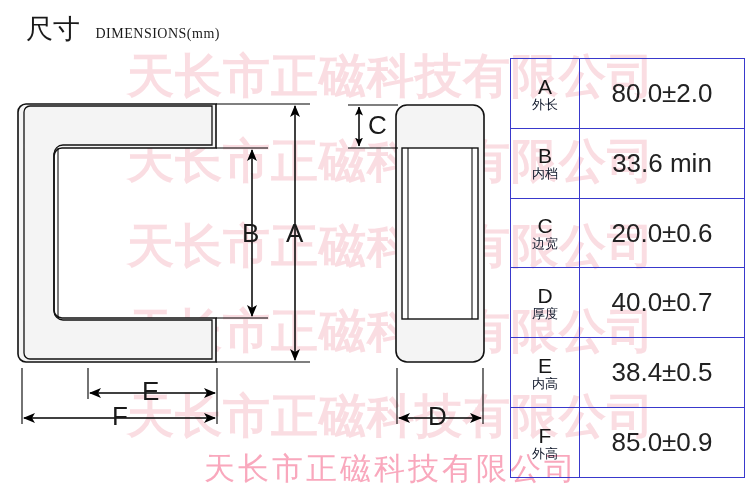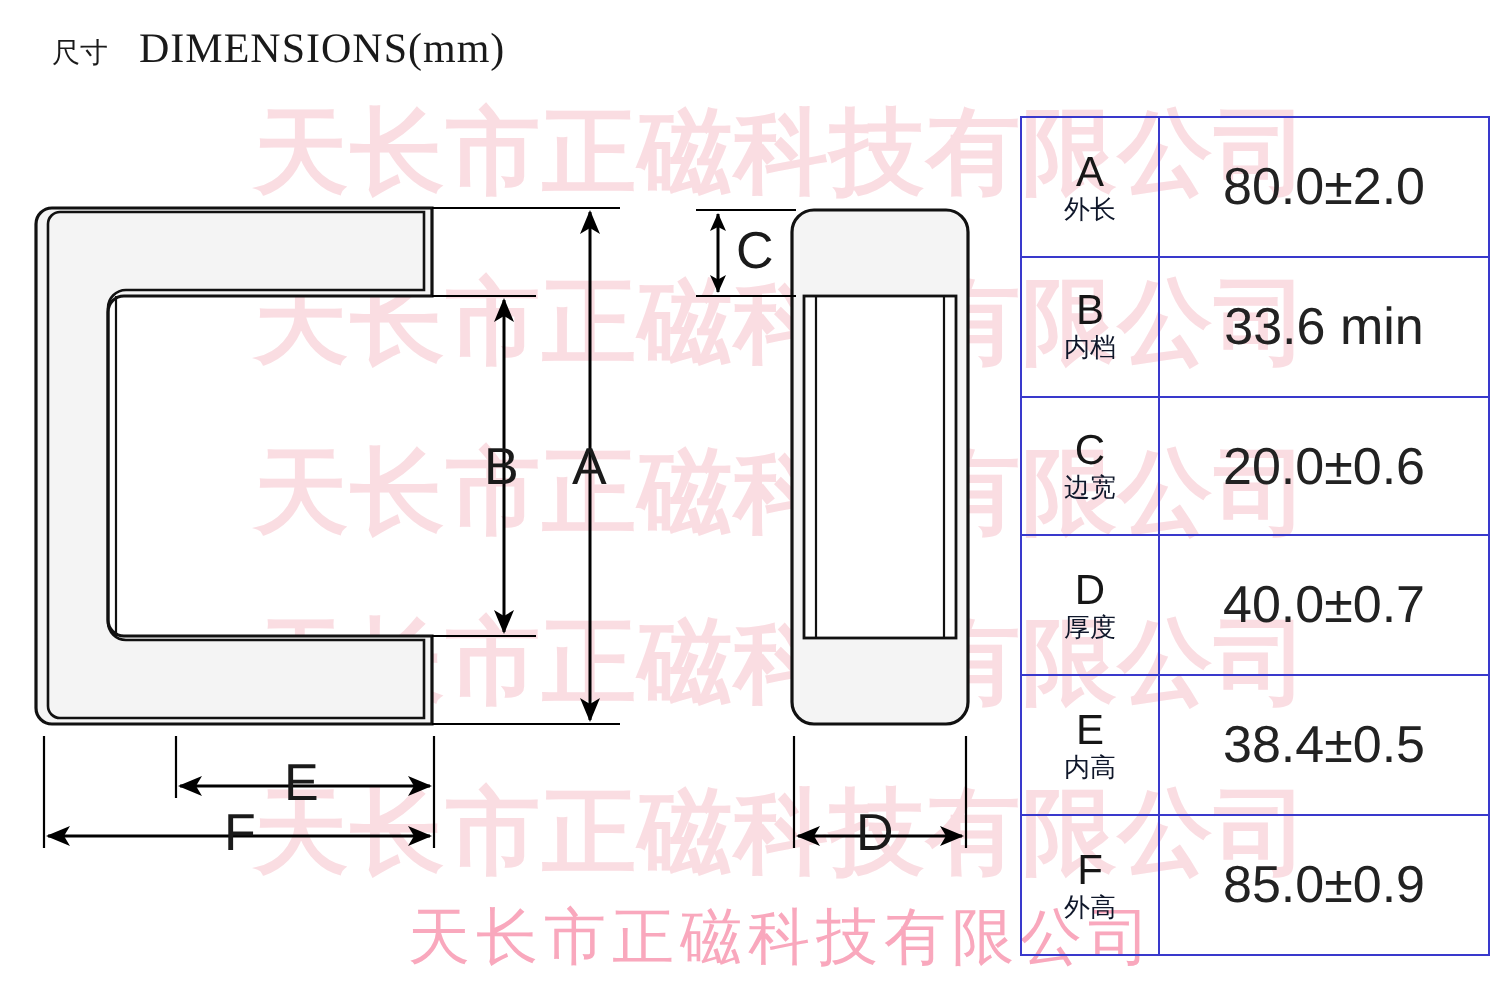--- a/index.html
+++ b/index.html
@@ -58,22 +58,22 @@
   #title {
     position: absolute;
     left: 26px;
     top: 11px;
     z-index: 3;
     font-family: "Liberation Serif", serif;
     font-size: 22px;
     color: #1a1a1a;
     white-space: nowrap;
   }
-  #title .cn { font-size: 14px; }
-  #title .en { font-size: 21px; letter-spacing: 0.5px; }
+  #title .cn { font-size: 27px; }
+  #title .en { font-size: 14px; letter-spacing: 0.5px; }
 
   
   .dim-label {
     position: absolute;
     z-index: 3;
     font-family: "Liberation Sans", sans-serif;
     font-size: 26px;
     color: #1a1a1a;
     line-height: 1;
   }

